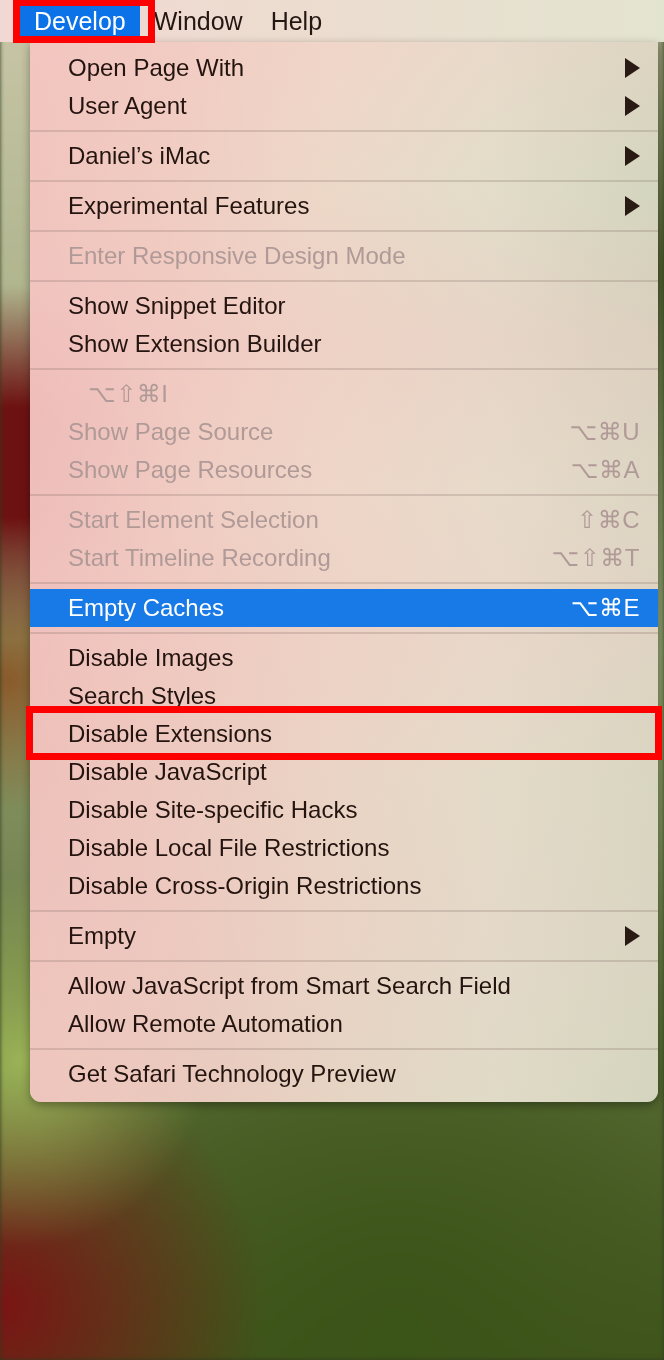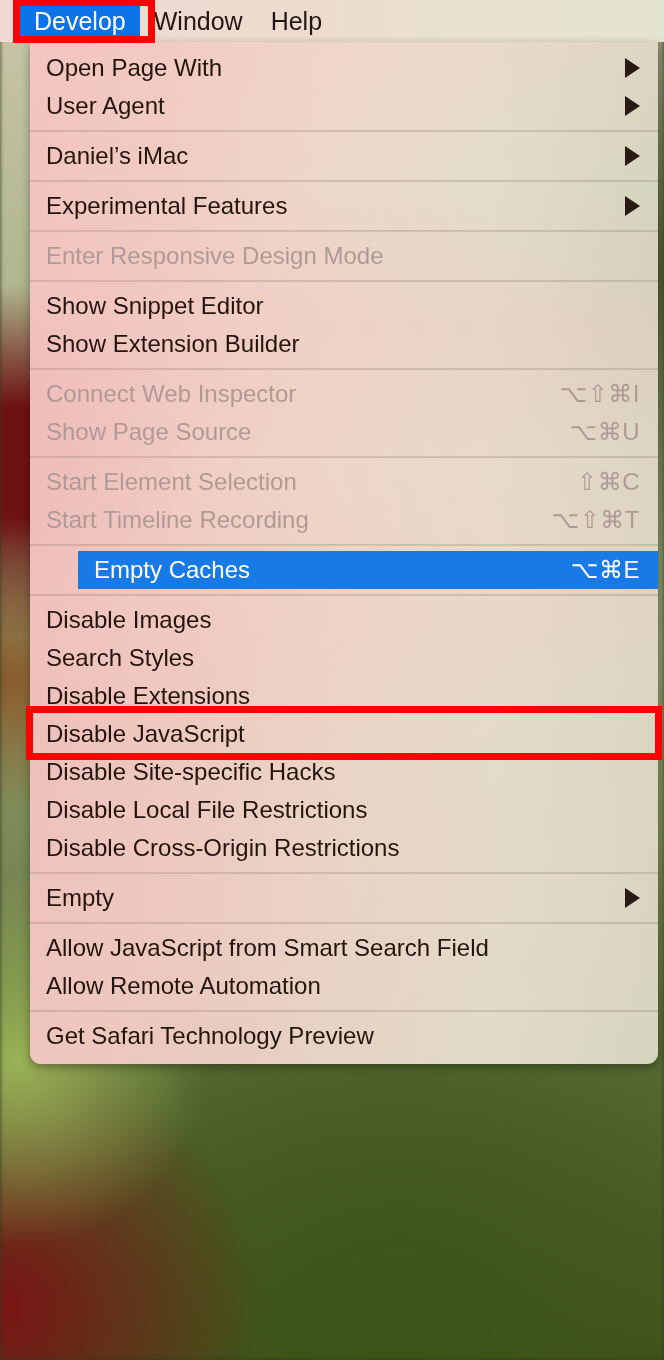--- a/index.html
+++ b/index.html
@@ -94,33 +94,32 @@
         rgba(245,200,198,0.20) 70%,
         rgba(247,205,205,0.26) 84%,
         rgba(243,212,206,0.18) 100%);
   }
 
   .menu-row {
     position: relative;
     height: 38px;
     display: flex;
     align-items: center;
-    padding: 0 18px 0 16px;
+    padding: 0 18px 0 38px;
     font-size: 24px;
     color: #24140f;
     white-space: nowrap;
     z-index: 1;
   }
 
   .menu-row.disabled { color: #b09a97; }
 
   .menu-row.highlight {
     background: #177ae6;
     color: #ffffff;
-    margin-left: 48px;
   }
 
   .row-label { flex: 1 1 auto; }
 
   .row-shortcut {
     flex: 0 0 auto;
     font-size: 24px;
     letter-spacing: 0.5px;
     padding-left: 20px;
   }
@@ -208,26 +207,29 @@
       </div>
       <div class="menu-separator"></div>
       <div class="menu-row">
         <span class="row-label">Show Snippet Editor</span>
       </div>
       <div class="menu-row">
         <span class="row-label">Show Extension Builder</span>
       </div>
       <div class="menu-separator"></div>
       <div class="menu-row disabled">
-        <span class="row-label">Connect Web Inspector</span>
         <span class="row-shortcut">⌥⇧⌘I</span>
       </div>
       <div class="menu-row disabled">
         <span class="row-label">Show Page Source</span>
         <span class="row-shortcut">⌥⌘U</span>
+      </div>
+      <div class="menu-row disabled">
+        <span class="row-label">Show Page Resources</span>
+        <span class="row-shortcut">⌥⌘A</span>
       </div>
       <div class="menu-separator"></div>
       <div class="menu-row disabled">
         <span class="row-label">Start Element Selection</span>
         <span class="row-shortcut">⇧⌘C</span>
       </div>
       <div class="menu-row disabled">
         <span class="row-label">Start Timeline Recording</span>
         <span class="row-shortcut">⌥⇧⌘T</span>
       </div>

